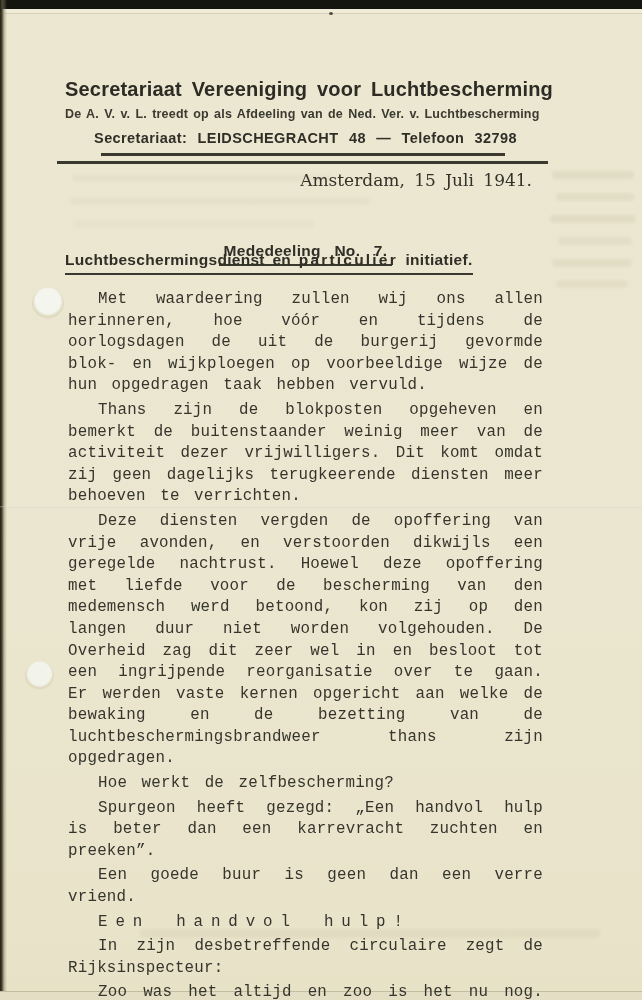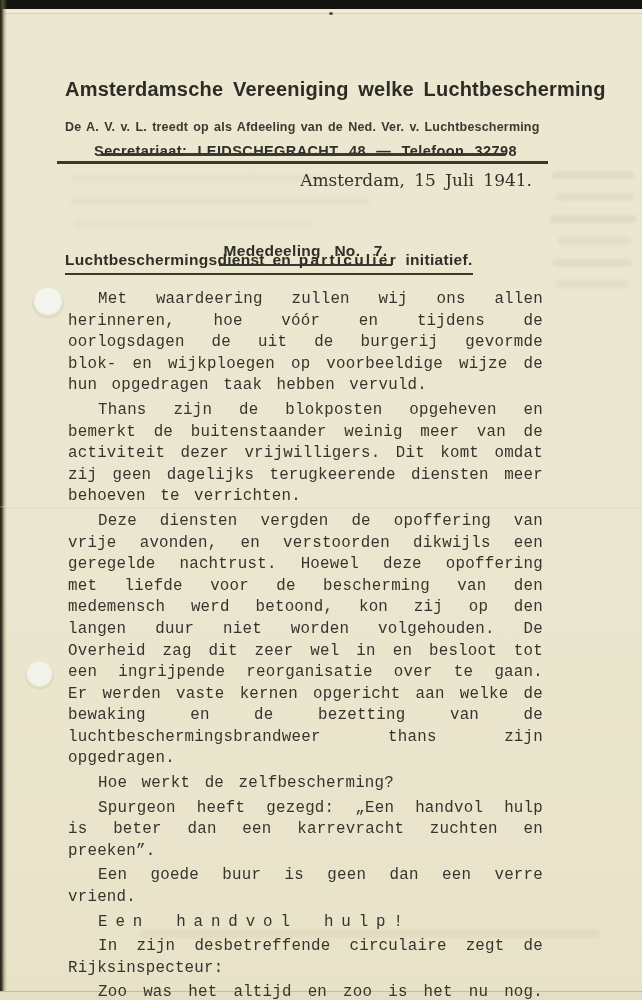--- a/index.html
+++ b/index.html
@@ -25,21 +25,21 @@
   .hole{position:absolute;border-radius:50%;}
   .hole-1{left:32px;top:287px;width:32px;height:32px;
     background:radial-gradient(circle at 50% 44%,#f3f5ee 0 52%,rgba(200,192,155,.40) 66%,rgba(235,230,207,0) 76%);}
   .hole-2{left:25px;top:661px;width:29px;height:29px;
     background:radial-gradient(circle at 50% 44%,#f2f4ec 0 52%,rgba(200,192,155,.38) 66%,rgba(235,230,207,0) 76%);}
   .streak{position:absolute;border-radius:4px;background:#8d7f58;filter:blur(1.5px);}
   
   .letterhead{position:absolute;left:65px;top:78px;width:481px;}
   .org{margin:0;font-size:20px;font-weight:bold;letter-spacing:.2px;word-spacing:4px;
     white-space:nowrap;color:#2c2b24;}
-  .sub{margin-top:19px;font-size:12.5px;font-weight:bold;letter-spacing:.2px;word-spacing:1.5px;
+  .sub{margin-top:6px;font-size:12.5px;font-weight:bold;letter-spacing:.2px;word-spacing:1.5px;
     white-space:nowrap;color:#3b3a31;}
   .secr{margin-top:9px;text-align:center;font-size:14.5px;font-weight:bold;
     letter-spacing:.4px;word-spacing:6px;color:#2f2e27;}
   .rule{position:absolute;background:#3a392f;height:3px;}
   .rule-short{left:101px;top:153px;width:404px;}
   .rule-long{left:57px;top:161px;width:491px;}
   .dateline{position:absolute;left:0;right:110px;top:170px;text-align:right;
     font-family:"DejaVu Serif",serif;font-size:17px;word-spacing:4px;color:#32312a;}
   .bulletin-wrap{position:absolute;left:65px;top:208px;width:481px;text-align:center;margin-top:34px;}
   .bulletin{display:inline-block;font-size:15.5px;font-weight:bold;word-spacing:9px;
@@ -81,21 +81,21 @@
   <div>
     <div class="streak" style="left:72px;top:174px;width:260px;height:8px;opacity:.05;"></div>
     <div class="streak" style="left:70px;top:197px;width:300px;height:8px;opacity:.05;"></div>
     <div class="streak" style="left:74px;top:220px;width:240px;height:8px;opacity:.04;"></div>
   </div>
   <div>
     <div class="streak" style="left:140px;top:929px;width:460px;height:9px;opacity:.07;"></div>
   </div>
 
   <div class="letterhead">
-    <h1 class="org">Amsterdamsche Vereeniging welke Luchtbescherming</h1>
+    <h1 class="org">Secretariaat Vereeniging voor Luchtbescherming</h1>
     <div class="sub">De A. V. v. L. treedt op als Afdeeling van de Ned. Ver. v. Luchtbescherming</div>
     <div class="secr">Secretariaat: LEIDSCHEGRACHT 48 — Telefoon 32798</div>
   </div>
   <div class="rule rule-short"></div>
   <div class="rule rule-long"></div>
 
   <div class="dateline">Amsterdam, 15 Juli 1941.</div>
 
   <div class="bulletin-wrap">
     <span class="bulletin">Mededeeling No. 7.</span>

